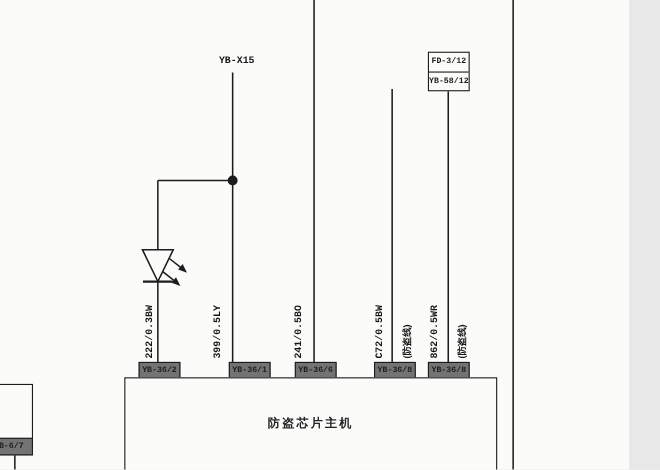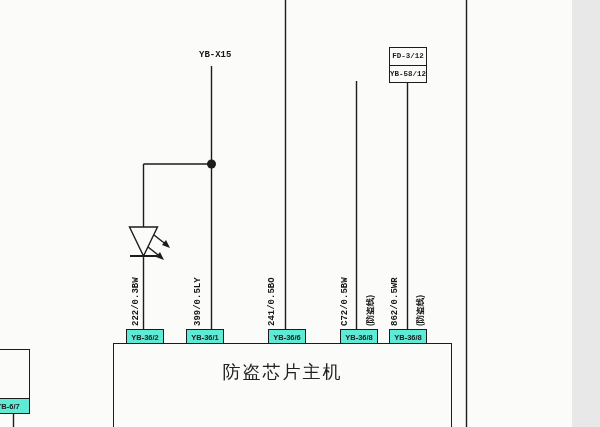--- a/index.html
+++ b/index.html
@@ -4,23 +4,23 @@
 <style>
   html,body{margin:0;padding:0;background:#e8e8e8;}
   .canvas{
     position:relative;width:572px;height:427px;overflow:hidden;
     background:#fbfbfa;
     font-family:"Liberation Sans",sans-serif;
     color:#1c1c1c;
   }
   .wires{position:absolute;left:0;top:0;width:600px;height:427px;}
   .box{
-    position:absolute;border:1.4px solid #1c1c1c;background:#5eead4;
+    position:absolute;border:1.4px solid #1c1c1c;background:#737373;
     display:flex;align-items:center;justify-content:center;
-    font-family:Liberation Sans, sans-serif;
+    font-family:Liberation Mono, monospace;
     font-weight:bold;font-size:7.5px;letter-spacing:0;white-space:nowrap;
   }
   .fdbox{
     position:absolute;border:1.4px solid #1c1c1c;background:#fbfbfa;
     display:flex;flex-direction:column;
     font-family:"Liberation Mono","DejaVu Sans Mono",monospace;
     font-weight:bold;font-size:7.5px;
   }
   .fdbox .cell{
     flex:1;display:flex;align-items:center;justify-content:center;white-space:nowrap;
@@ -42,21 +42,21 @@
   .led-label{
     position:absolute;left:55px;top:211px;
     font-size:15px;font-weight:bold;letter-spacing:1px;color:#161616;
     font-family:"Liberation Sans",sans-serif;white-space:nowrap;
   }
   .mainbox{
     position:absolute;left:113px;top:343px;width:337px;height:95px;
     border:1.6px solid #1c1c1c;background:#fbfbfa;
   }
   .mainbox .title{
-    margin-top:16px;text-align:center;font-size:18px;font-weight:normal;
+    margin-top:33px;text-align:center;font-size:11px;font-weight:bold;
     letter-spacing:2px;color:#222;
   }
   .sidebox{
     position:absolute;left:-14px;top:349px;width:42px;height:49px;
     border:1.4px solid #1c1c1c;background:#fbfbfa;
   }
   .sidelabel{
     position:absolute;left:-14px;top:398px;width:42px;height:14px;
   }
 </style>
@@ -106,21 +106,21 @@
 
   <div class="vlabel" style="left:141px;top:316px;">222/0.3BW</div>
   <div class="vlabel" style="left:203px;top:316px;">399/0.5LY</div>
   <div class="vlabel" style="left:277px;top:316px;">241/0.5BO</div>
   <div class="vlabel" style="left:350px;top:316px;">C72/0.5BW</div>
   <div class="vlabel vnote" style="left:375px;top:316px;">(防盗线)</div>
   <div class="vlabel" style="left:400px;top:316px;">862/0.5WR</div>
   <div class="vlabel vnote" style="left:425px;top:316px;">(防盗线)</div>
 
   <div class="box" style="left:126px;top:329px;width:36px;height:14px;">YB-36/2</div>
-  <div class="box" style="left:186px;top:329px;width:36px;height:14px;">YB-36/1</div>
+  <div class="box" style="left:208px;top:329px;width:36px;height:14px;">YB-36/1</div>
   <div class="box" style="left:268px;top:329px;width:36px;height:14px;">YB-36/6</div>
   <div class="box" style="left:340px;top:329px;width:36px;height:14px;">YB-36/8</div>
   <div class="box" style="left:389px;top:329px;width:36px;height:14px;">YB-36/8</div>
 
   <div class="mainbox">
     <div class="title">防盗芯片主机</div>
   </div>
 
   <div class="sidebox"></div>
   <div class="box sidelabel">YB-6/7</div>

